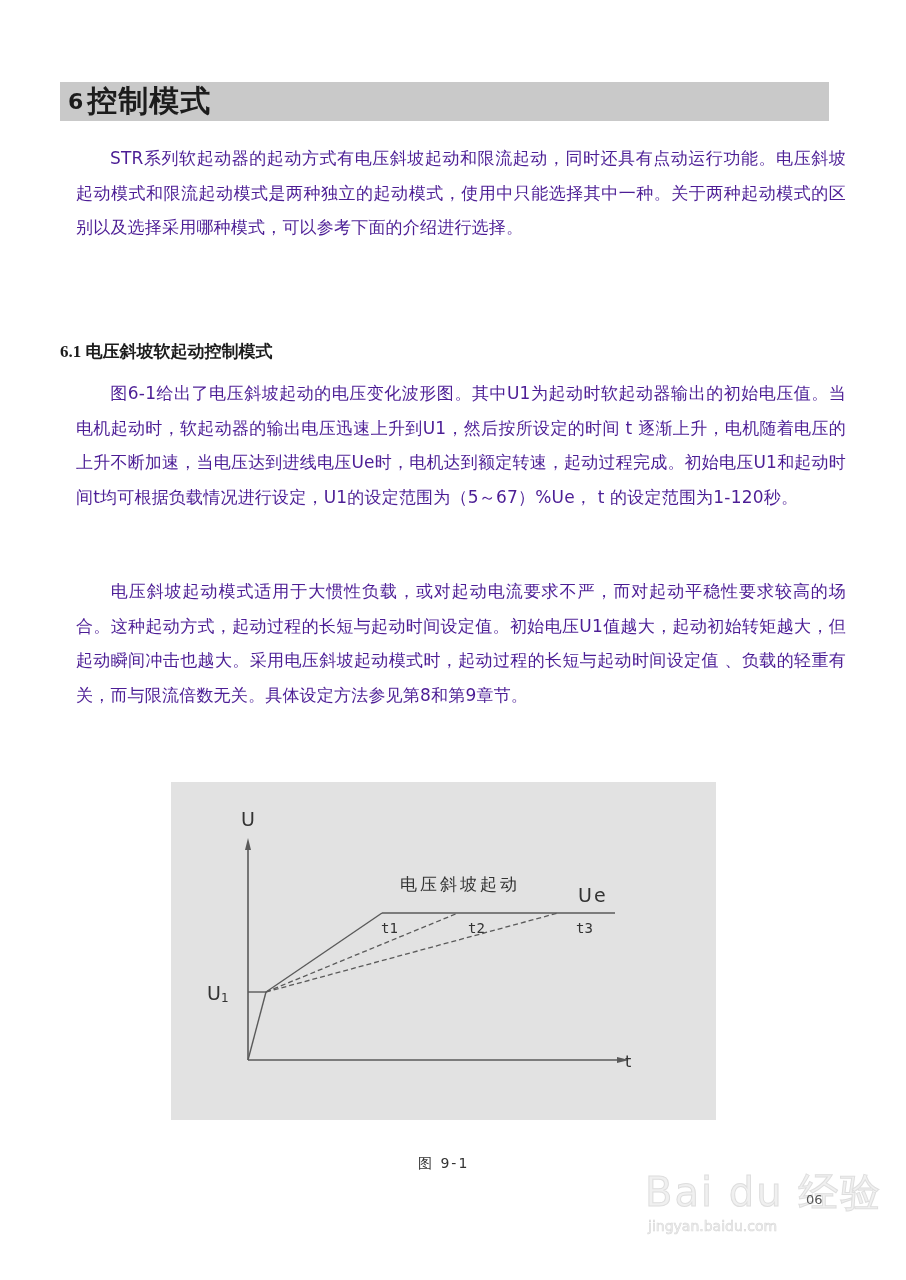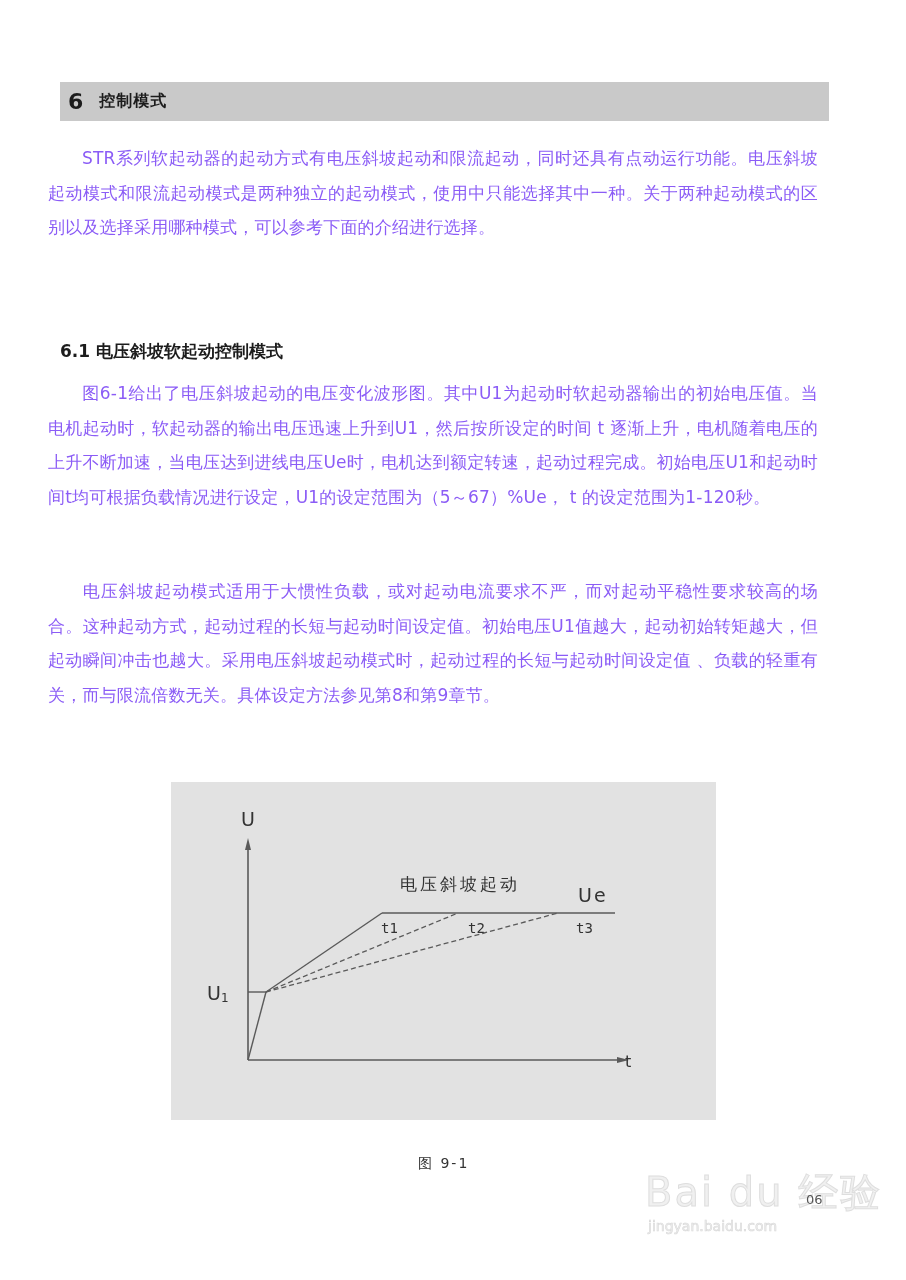--- a/index.html
+++ b/index.html
@@ -5,29 +5,29 @@
   html, body { margin: 0; padding: 0; }
   body {
     width: 906px; height: 1280px; background: #ffffff; position: relative;
     font-family: "DejaVu Sans", sans-serif; color: #2a2a2a; overflow: hidden;
   }
   .heading-band {
     position: absolute; left: 60px; top: 82px; width: 769px; height: 39px;
     background: #c9c9c9; display: flex; align-items: center;
   }
   .heading-band .h-num { font-weight: bold; font-size: 22px; margin-left: 8px; color: #1c1c1c; }
-  .heading-band .h-title { font-weight: bold; font-size: 16px; margin-left: 16px; color: #1c1c1c; letter-spacing: 1px; }
+  .heading-band .h-title { font-weight: bold; font-size: 30px; margin-left: 4px; color: #1c1c1c; letter-spacing: 1px; }
   .para {
-    position: absolute; left: 48px; width: 770px; font-size: 17px;
-    line-height: 34.5px; text-align: justify; color: #8b5cf6;
+    position: absolute; left: 76px; width: 770px; font-size: 17px;
+    line-height: 34.5px; text-align: justify; color: #4c1d95;
     letter-spacing: 0.2px;
   }
   .para .indent { display: inline-block; width: 34px; }
   .subheading {
-    position: absolute; left: 60px; top: 340px; font-size: 17px; font-weight: bold; color: #1c1c1c;
+    position: absolute; left: 60px; top: 340px; font-size: 17px; font-weight: bold; color: #1c1c1c; font-family: Liberation Serif, serif;
   }
   .figure-box {
     position: absolute; left: 171px; top: 782px; width: 545px; height: 338px; background: #e2e2e2;
   }
   .figure-box svg { position: absolute; left: 0; top: 0; }
   .caption {
     position: absolute; left: 418px; top: 1155px; font-size: 14px; color: #333; letter-spacing: 2px;
   }
   .page-num { position: absolute; left: 806px; top: 1192px; font-size: 13px; color: #555; }
   .watermark-baidu {

